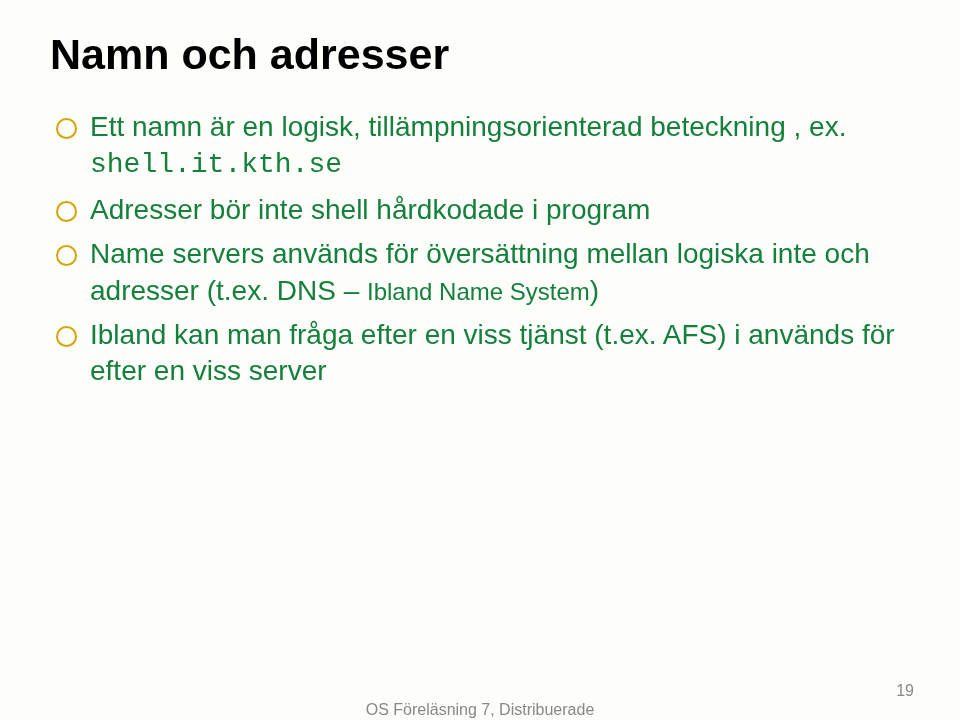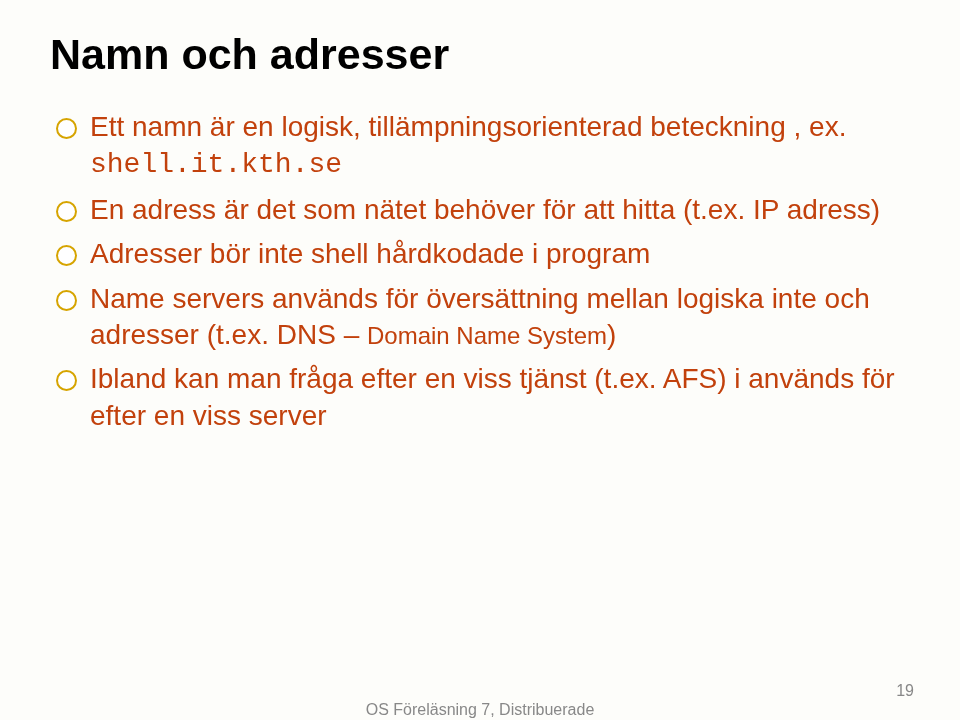--- a/index.html
+++ b/index.html
@@ -19,21 +19,21 @@
   .bullets {
     list-style: none;
     padding-left: 6px;
   }
   .bullets li {
     font-size: 28px;
     line-height: 1.3;
     margin-bottom: 8px;
     padding-left: 34px;
     position: relative;
-    color: #c2410c;
+    color: #15803d;
   }
   .bullets li::before {
     content: "";
     position: absolute;
     left: 0;
     top: 9px;
     width: 17px;
     height: 17px;
     border-radius: 50%;
     border: 2.5px solid #d6a400;
@@ -66,27 +66,24 @@
 </head>
 <body>
 
 <h1 class="title">Namn och adresser</h1>
 
 <ul class="bullets">
   <li>
     <span>Ett namn är en logisk, tillämpningsorienterad beteckning , ex. </span><span class="mono">shell.it.kth.se</span>
   </li>
   <li>
-    <span>En adress är det som nätet behöver för att hitta (t.ex. IP adress)</span>
-  </li>
-  <li>
     <span>Adresser bör inte shell hårdkodade i program</span>
   </li>
   <li>
-    <span>Name servers används för översättning mellan logiska inte och adresser (t.ex. DNS – </span><span class="small-inline">Domain Name System</span><span>)</span>
+    <span>Name servers används för översättning mellan logiska inte och adresser (t.ex. DNS – </span><span class="small-inline">Ibland Name System</span><span>)</span>
   </li>
   <li>
     <span>Ibland kan man fråga efter en viss tjänst (t.ex. AFS) i används för efter en viss server</span>
   </li>
 </ul>
 
 <div class="footer">
   <div class="footer-center">
     <div>OS Föreläsning 7, Distribuerade</div>
 

